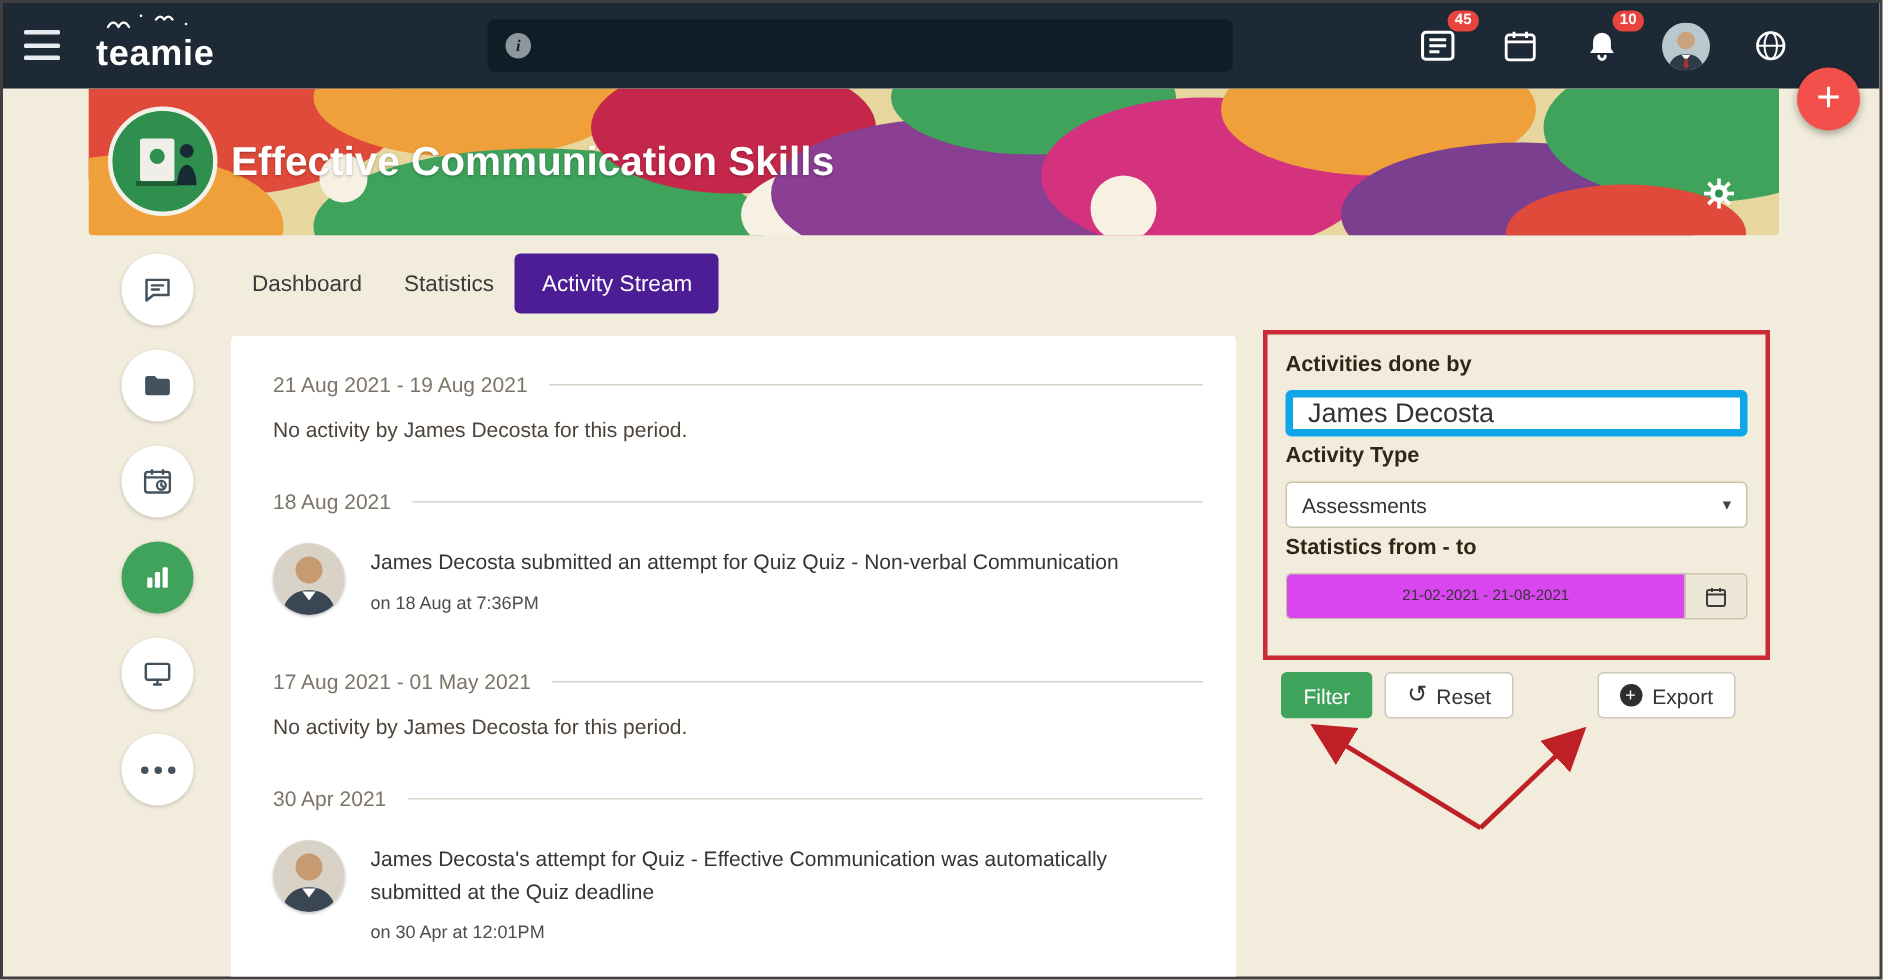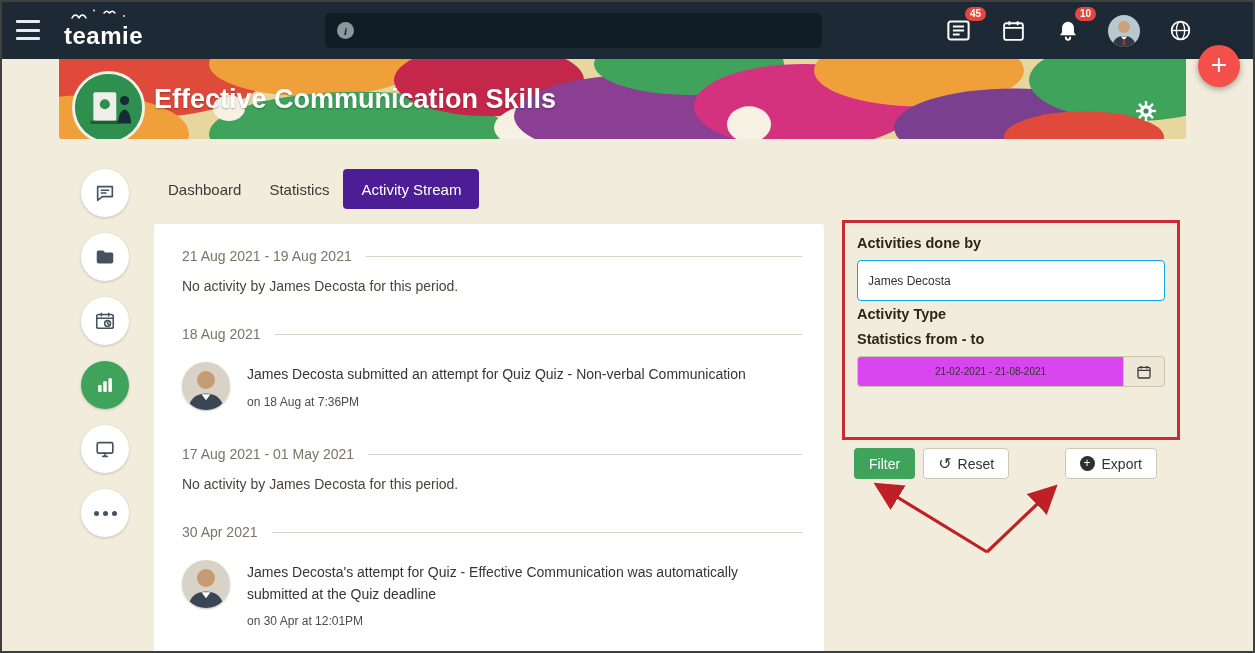--- a/index.html
+++ b/index.html
@@ -24,21 +24,21 @@
   .nav-btn { position:relative; width:30px; height:30px; display:flex; align-items:center; justify-content:center; cursor:pointer; }
   .nav-badge { position:absolute; top:-9px; right:-13px; background:#e8453c; color:#fff; font-size:10px;
                font-weight:700; padding:2px 5px; border-radius:8px; line-height:1; }
   .nav-avatar { width:32px; height:32px; border-radius:50%; overflow:hidden; cursor:pointer; flex:none; }
   .fab { position:absolute; top:43px; right:13px; width:42px; height:42px; border-radius:50%;
          background:#f4504b; color:#fff; font-size:28px; line-height:1; display:flex; align-items:center;
          justify-content:center; border:none; box-shadow:0 2px 6px rgba(0,0,0,.35); z-index:9; cursor:pointer;
          font-family:inherit; padding-bottom:3px; }
 
   
-  .banner { position:absolute; left:57px; top:57px; width:1127px; height:80px; border-radius:0 0 3px 3px; overflow:hidden;text-align:center; }
+  .banner { position:absolute; left:57px; top:57px; width:1127px; height:98px; border-radius:0 0 3px 3px; overflow:hidden;text-align:center; }
   .banner svg.art { position:absolute; inset:0; width:100%; height:100%; }
   .banner-avatar { position:absolute; left:13px; top:12px; width:73px; height:73px; border-radius:50%;
                    border:3px solid #f3f2ea; overflow:hidden; background:#2e8f4e; cursor:pointer; }
   .banner-title { position:absolute; left:95px; top:50%; transform:translateY(-50%); color:#fff;
                   font-size:27px; font-weight:700; text-shadow:0 1px 2px rgba(0,0,0,.3); }
   .banner-gear { position:absolute; right:28px; bottom:16px; width:24px; height:24px; cursor:pointer; }
 
   
   .side-item { position:absolute; left:79px; width:48px; height:48px; border-radius:50%; background:#fff;
                box-shadow:0 1px 3px rgba(0,0,0,.18); display:flex; align-items:center; justify-content:center; cursor:pointer; }
@@ -60,22 +60,22 @@
   .activity { display:flex; padding-top:6px; margin-bottom:36px; }
   .activity-avatar { width:48px; height:48px; border-radius:50%; overflow:hidden; flex:none; margin-right:17px;
                      box-shadow:0 1px 2px rgba(0,0,0,.25); cursor:pointer; }
   .activity-body { max-width:540px; padding-top:2px; }
   .activity-text { font-size:14px; color:#353535; line-height:1.55; }
   .activity-time { font-size:12px; color:#4c4c4c; margin-top:9px; }
 
   
   .filter-box { position:absolute; left:840px; top:218px; width:338px; height:220px; border:3px solid #c92a35; padding:7px 12px 0; }
   .f-label { font-size:14.5px; font-weight:700; color:#2f2617; margin:5px 0 9px; }
-  .f-input { width:100%; height:41px; border:1px solid #0ea5e9; border-radius:4px; background:#fff;
-             font-size:12px; color:#333; padding:0 10px; font-family:inherit; outline:none; }
+  .f-input { width:100%; height:31px; border:5px solid #0ea5e9; border-radius:4px; background:#fff;
+             font-size:18px; color:#333; padding:0 10px; font-family:inherit; outline:none; }
   .f-select { height:31px; border:1px solid #cac3ae; border-radius:4px; background:#fff; display:flex;
               align-items:center; justify-content:space-between; padding:0 10px; font-size:14px; color:#333; cursor:pointer; }
   .f-select .caret { font-size:11px; color:#444; }
   .date-group { display:flex; height:31px; }
   .date-input { flex:1; min-width:0; text-align:center; border:1px solid #cac3ae; border-right:none;
                 border-radius:4px 0 0 4px; font-size:10px; color:#333; background:#d946ef; font-family:inherit; outline:none; }
   .date-btn { width:42px; background:#ece7d6; border:1px solid #cac3ae; border-radius:0 4px 4px 0;
               display:flex; align-items:center; justify-content:center; cursor:pointer; }
 
   
@@ -305,20 +305,24 @@
         <div class="activity-time">on 30 Apr at 12:01PM</div>
       </div>
     </div>
   </section>
 
   <aside class="filter-box">
     <div class="f-label">Activities done by</div>
     <input class="f-input" type="text" value="James Decosta" style="">
 
     <div class="f-label">Activity Type</div>
+    <div class="f-select">
+      <span>Assessments</span>
+      <span class="caret">▾</span>
+    </div>
 
     <div class="f-label">Statistics from - to</div>
     <div class="date-group">
       <input class="date-input" type="text" value="21-02-2021 - 21-08-2021" style="">
       <div class="date-btn">
         <svg width="16" height="16" viewBox="0 0 24 24" fill="none" stroke="#3c3c3c" stroke-width="2">
           <rect x="3" y="5" width="18" height="16" rx="2"></rect>
             <path d="M3 9.5h18M8 3v4M16 3v4"></path>
         </svg>
       </div>

